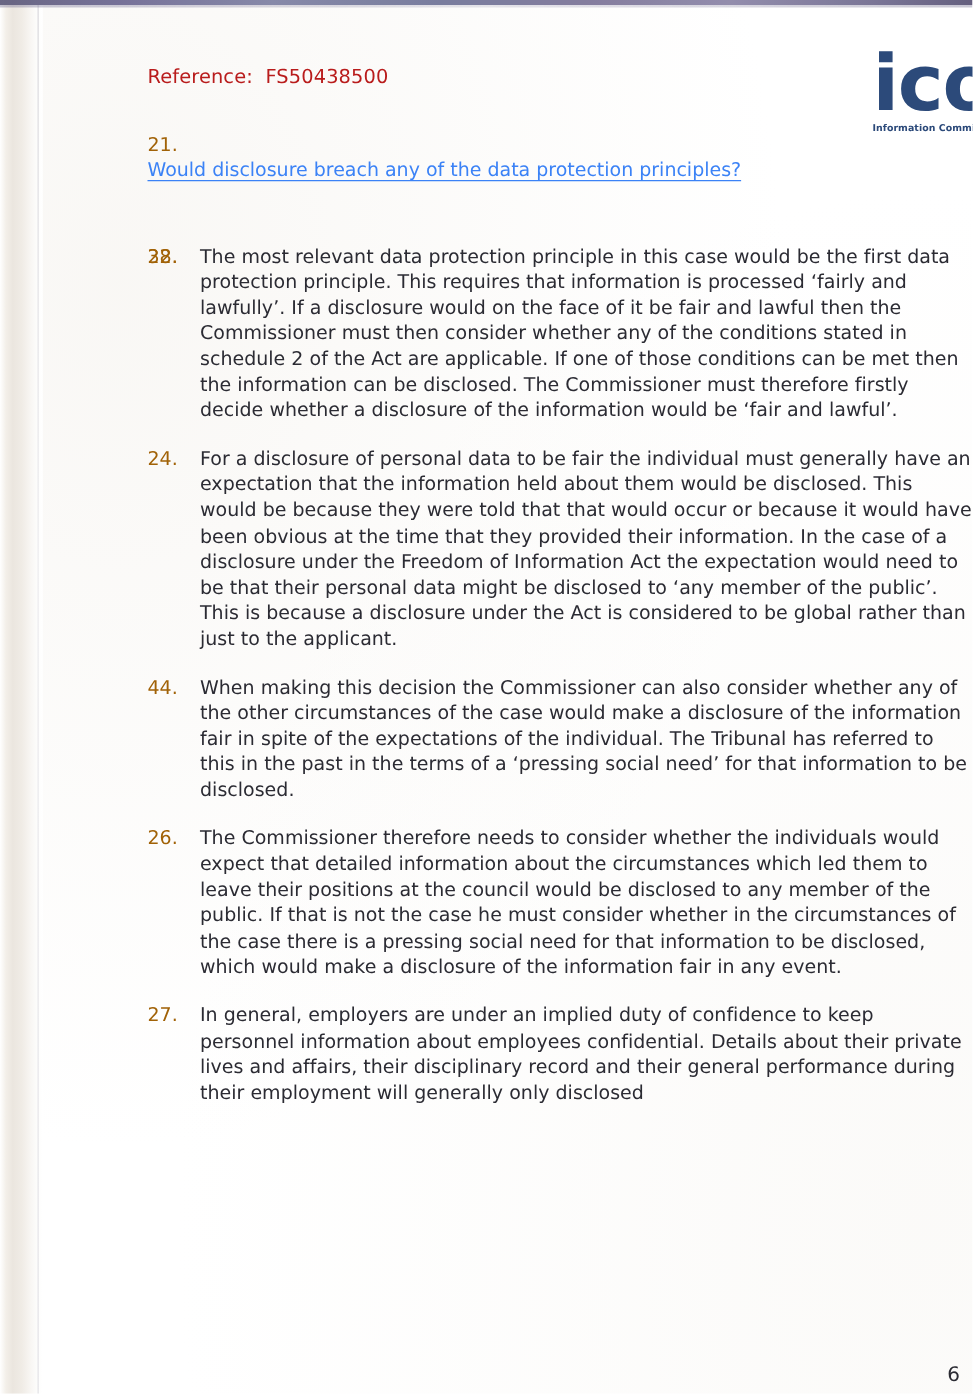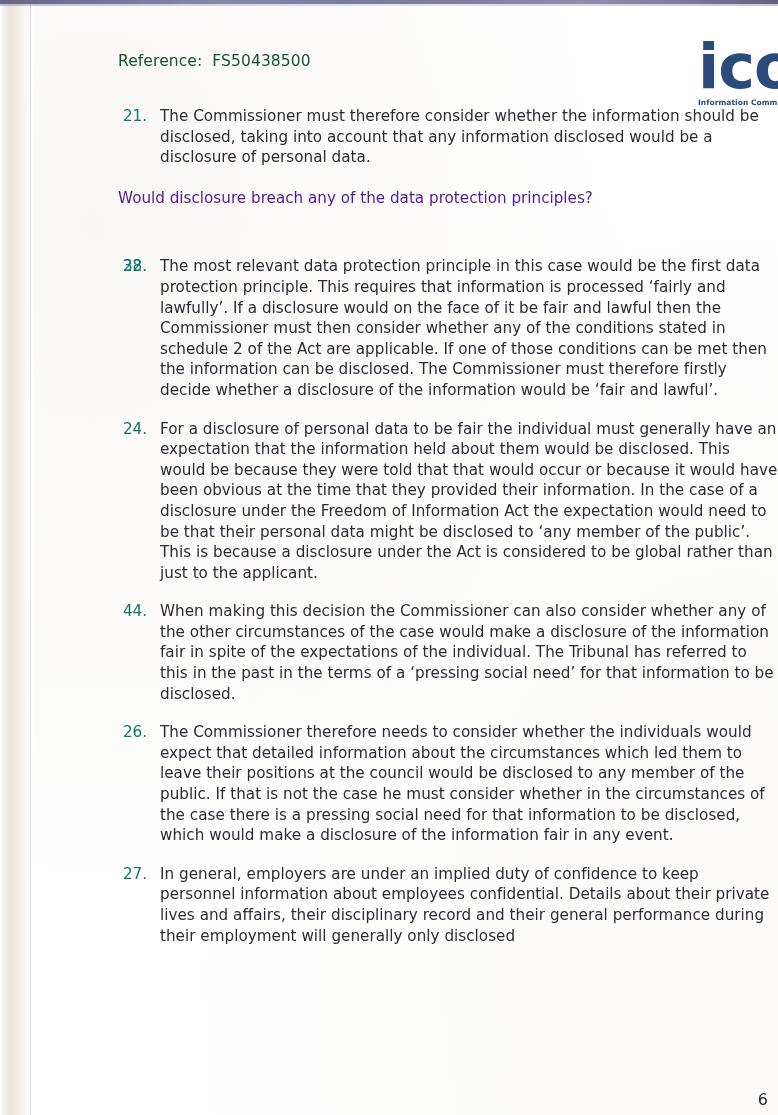--- a/index.html
+++ b/index.html
@@ -70,21 +70,21 @@
   #doc-header {
     position: absolute;
     top: 52px;
     left: 118px;
     width: 660px;
     height: 70px;
   }
   #reference-line {
     font-size: 15.5px;
     letter-spacing: .1px;
-    color: #14532d;
+    color: #b91c1c;
     white-space: pre;
   }
 
   
   #ico-logo {
     position: absolute;
     top: -14px;
     right: -88px;
     width: 168px;
     text-align: left;
@@ -122,36 +122,37 @@
     font-size: 15.2px;
     line-height: 20.6px;
     color: #2b2b33;
     letter-spacing: .02px;
   }
   .para .num {
     position: absolute;
     left: 118px;
     top: 0;
     width: 34px;
-    text-align: center;
+    text-align: left;
     font-size: 15.2px;
     line-height: 20.6px;
-    color: #0f766e;
+    color: #a16207;
   }
   .para .txt {
     display: block;
   }
   .heading {
     margin-left: 118px;
     margin-right: 0;
     margin-bottom: 19px;
     margin-top: 2px;
     font-size: 15.2px;
     line-height: 20.6px;
-    color: #4c1d95;
+    color: #3b82f6;
+    text-decoration: underline;
     text-underline-offset: 3px;
     display: inline-block;
   }
   #heading-wrap { margin-bottom: 0; }
 
   
   #page-number {
     position: absolute;
     right: 10px;
     bottom: 6px;
@@ -187,21 +188,20 @@
     <div id="ico-logo">
       <div id="ico-wordmark">ico</div>
       <div id="ico-tagline">Information Commissio</div>
     </div>
   </div>
 
   <div id="body-text">
 
     <div class="para">
       <span class="num">21.</span>
-      <span class="txt">The Commissioner must therefore consider whether the information should be disclosed, taking into account that any information disclosed would be a disclosure of personal data.</span>
     </div>
 
     <div id="heading-wrap">
       <div class="heading">Would disclosure breach any of the data protection principles?</div>
     </div>
 
     <div class="para" style="margin-top:29px">
       <span class="num">22.</span>
     </div>
 

